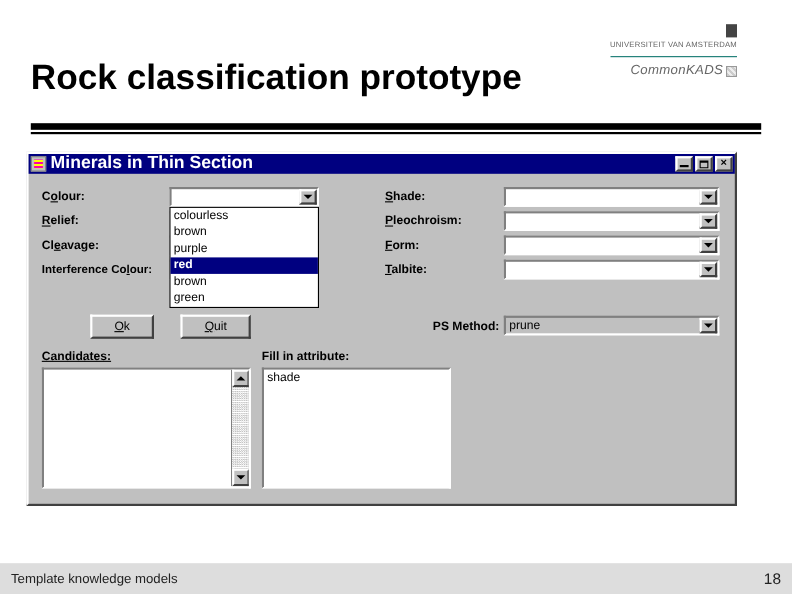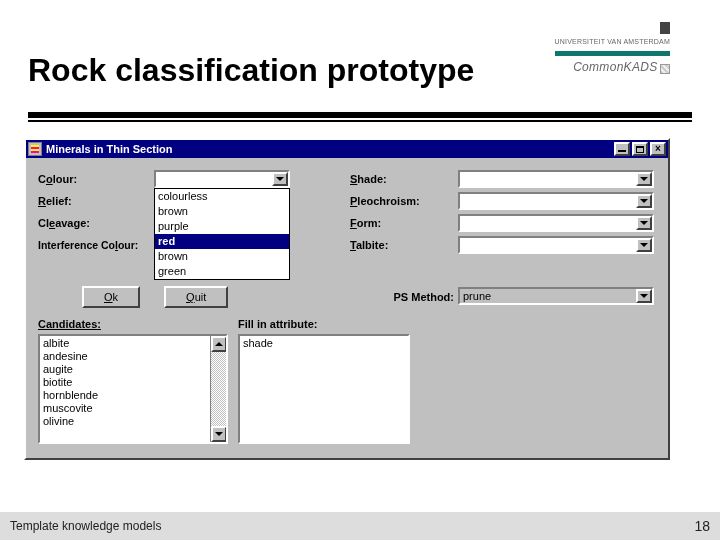--- a/index.html
+++ b/index.html
@@ -65,21 +65,21 @@
     width: 14px; height: 14px;
     background: #c0c0c0;
     border:1px solid #808080;
     margin-right: 4px;
     position: relative;
   }
   .titlebar .sys-icon::after{
     content:''; position:absolute; left:2px; top:2px; width:8px; height:8px;
     background: repeating-linear-gradient(0deg,#f0a 0 2px,#ff0 2px 4px);
   }
-  .titlebar .title-text { font-weight: bold; font-size: 11px; flex:1;}
+  .titlebar .title-text { font-weight: bold; font-size: 16px; flex:1;}
   .win-btn {
     width:16px; height:14px; background:#c0c0c0;
     border:2px solid; border-color:#fff #404040 #404040 #fff;
     margin-left:2px; display:flex; align-items:center; justify-content:center;
     font-size:10px; line-height:10px; color:#000; cursor:pointer;
   }
   .content { position: relative; padding: 8px 12px; }
   .col-left-labels { position:absolute; left:12px; top:12px; width:112px;}
   .col-left-ctrls  { position:absolute; left:128px; top:12px; width:136px;}
   .col-right-labels{ position:absolute; left:324px; top:12px; width:104px;}
@@ -150,21 +150,21 @@
   .bottom-foot { position:absolute; bottom:0; left:0; right:0; height:28px; background:#ddd; display:flex; align-items:center; padding:0 10px; font-size:12px; color:#222;}
   .bottom-foot .pg { margin-left:auto; font-size:14px;}
 </style>
 </head>
 <body>
 <div class="slide">
 
   <div class="top-logos">
     <div><span class="logo-uni"></span></div>
     <div style="font-size:7px;letter-spacing:0.2px;">UNIVERSITEIT VAN AMSTERDAM</div>
-    <div style="border-top:5px solid #0f766e;margin-top:6px;padding-top:4px;">
+    <div style="border-top:1px solid #0f766e;margin-top:6px;padding-top:4px;">
       <span class="logo-ck">CommonKADS</span>
       <span class="pixbox"></span>
     </div>
   </div>
 
   <div class="slide-title">Rock classification prototype</div>
   <div class="hr1"></div>
   <div class="hr2"></div>
 
   <div class="win95">
@@ -284,29 +284,20 @@
             <span class="combo-btn">
               <span class="arrow-down"></span>
             </span>
           </div>
       </div>
 
       <div class="sec-label cand-label"><span style="text-decoration:underline;">Candidates:</span></div>
       <div class="sec-label fill-label">Fill in attribute:</div>
 
       <div class="listbox cand-list">
-        <div class="listbox-inner" id="cand-inner">
-            <div class="li">albite</div>
-            <div class="li">andesine</div>
-            <div class="li">augite</div>
-            <div class="li">biotite</div>
-            <div class="li">hornblende</div>
-            <div class="li">muscovite</div>
-            <div class="li">olivine</div>
-          </div>
         <div class="vscroll">
           <div class="sbtn" style="position:absolute;top:0;">
               <span class="arrow-up"></span>
             </div>
           <div class="track"></div>
           <div class="sbtn" style="position:absolute;bottom:0;">
               <span class="arrow-down"></span>
             </div>
         </div>
       </div>

